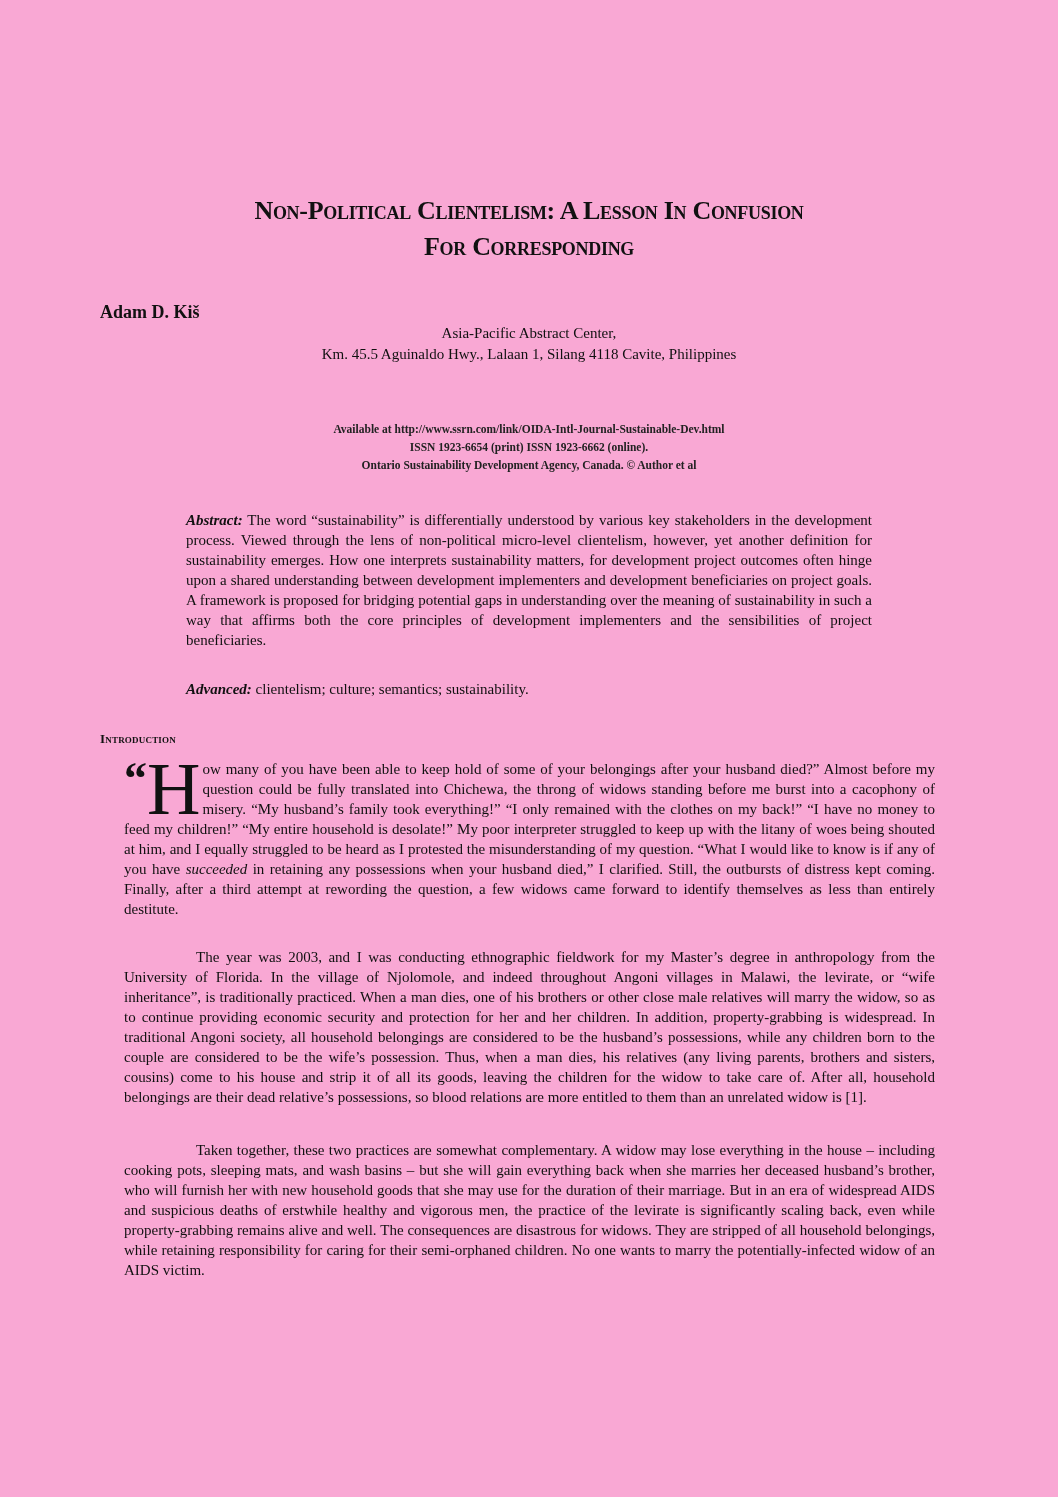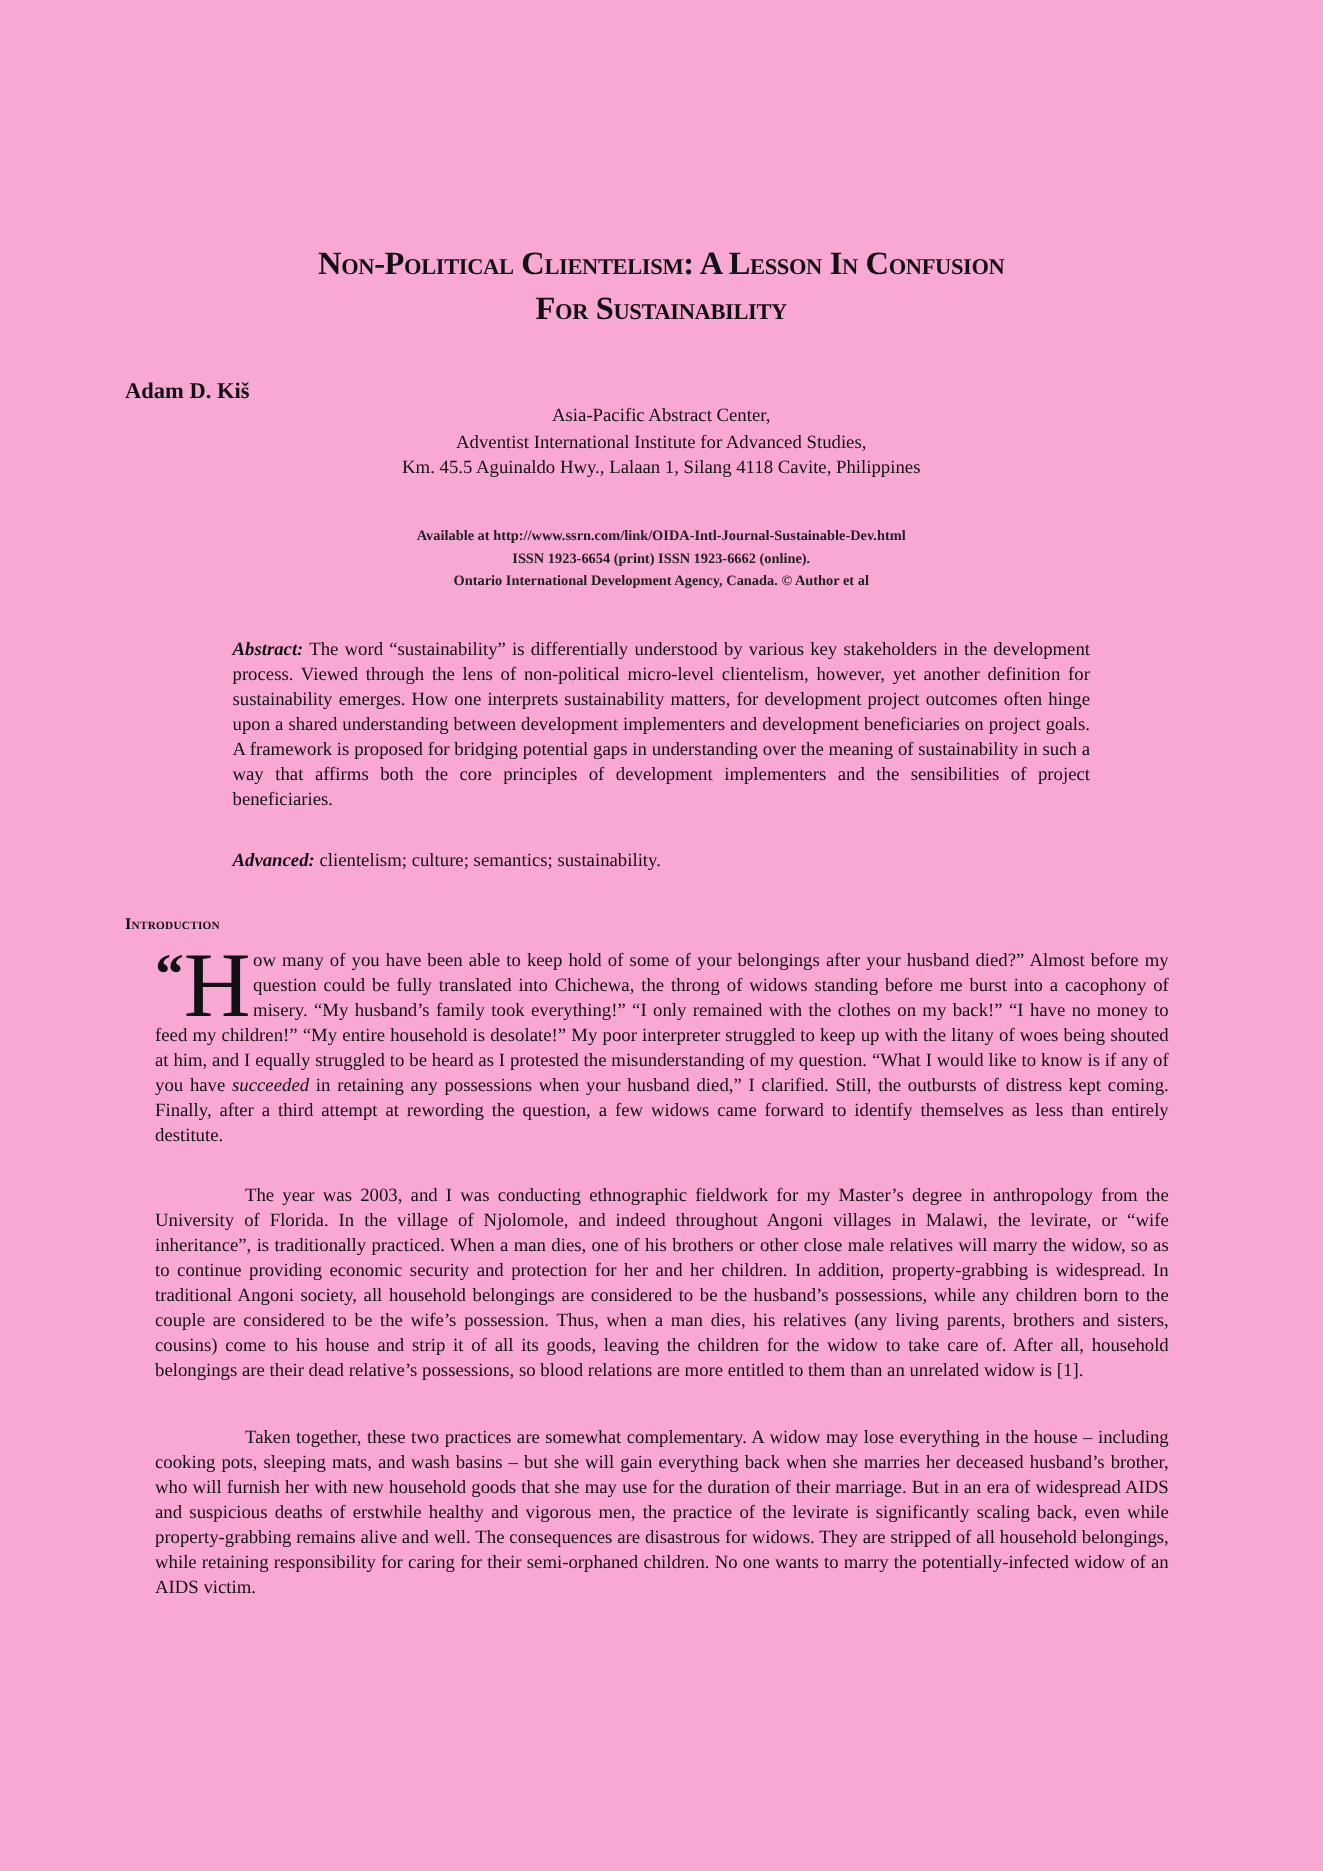--- a/index.html
+++ b/index.html
@@ -133,35 +133,34 @@
     .para3 { top: 1140px; text-indent: 72px; }
     em.succ { font-style: italic; }
   </style>
 </head>
 <body>
 
 <div class="page">
 
   <h1 class="title" style="margin:0;">
     <span class="line">Non-Political Clientelism: A Lesson In Confusion</span>
-    <span class="line">For Sustainability</span>
+    <span class="line">For Corresponding</span>
   </h1>
 
   <div class="author">Adam D. Kiš</div>
 
   <div class="affil">
     <div>Asia-Pacific Abstract Center,</div>
-    <div>Adventist International Institute for Advanced Studies,</div>
     <div>Km. 45.5 Aguinaldo Hwy., Lalaan 1, Silang 4118 Cavite, Philippines</div>
   </div>
 
   <div class="avail">
     <div>Available at http://www.ssrn.com/link/OIDA-Intl-Journal-Sustainable-Dev.html</div>
     <div>ISSN 1923-6654 (print) ISSN 1923-6662 (online).</div>
-    <div>Ontario International Development Agency, Canada. © Author et al</div>
+    <div>Ontario Sustainability Development Agency, Canada. © Author et al</div>
   </div>
 
   <p class="abstract" style="margin:0;">
     <span class="label">Abstract:</span><span> The word “sustainability” is differentially understood by various key stakeholders in the development process.  Viewed through the lens of non-political micro-level clientelism, however, yet another definition for sustainability emerges.  How one interprets sustainability matters, for development project outcomes often hinge upon a shared understanding between development implementers and development beneficiaries on project goals.  A framework is proposed for bridging potential gaps in understanding over the meaning of sustainability in such a way that affirms both the core principles of development implementers and the sensibilities of project beneficiaries.</span>
   </p>
 
   <p class="keywords" style="margin:0;">
     <span class="label">Advanced:</span><span> clientelism; culture; semantics; sustainability.</span>
   </p>
 

